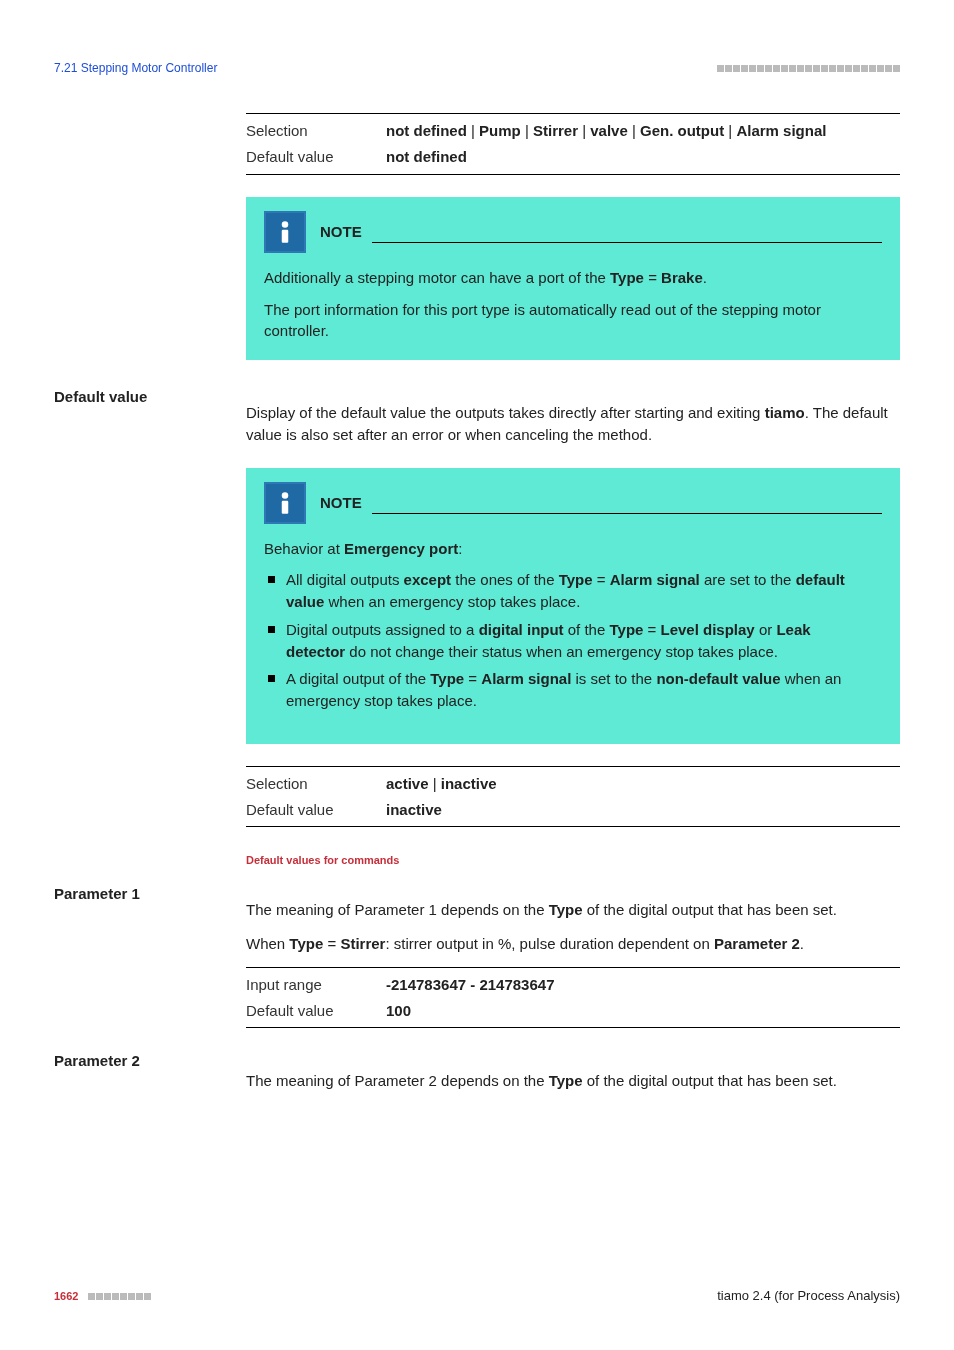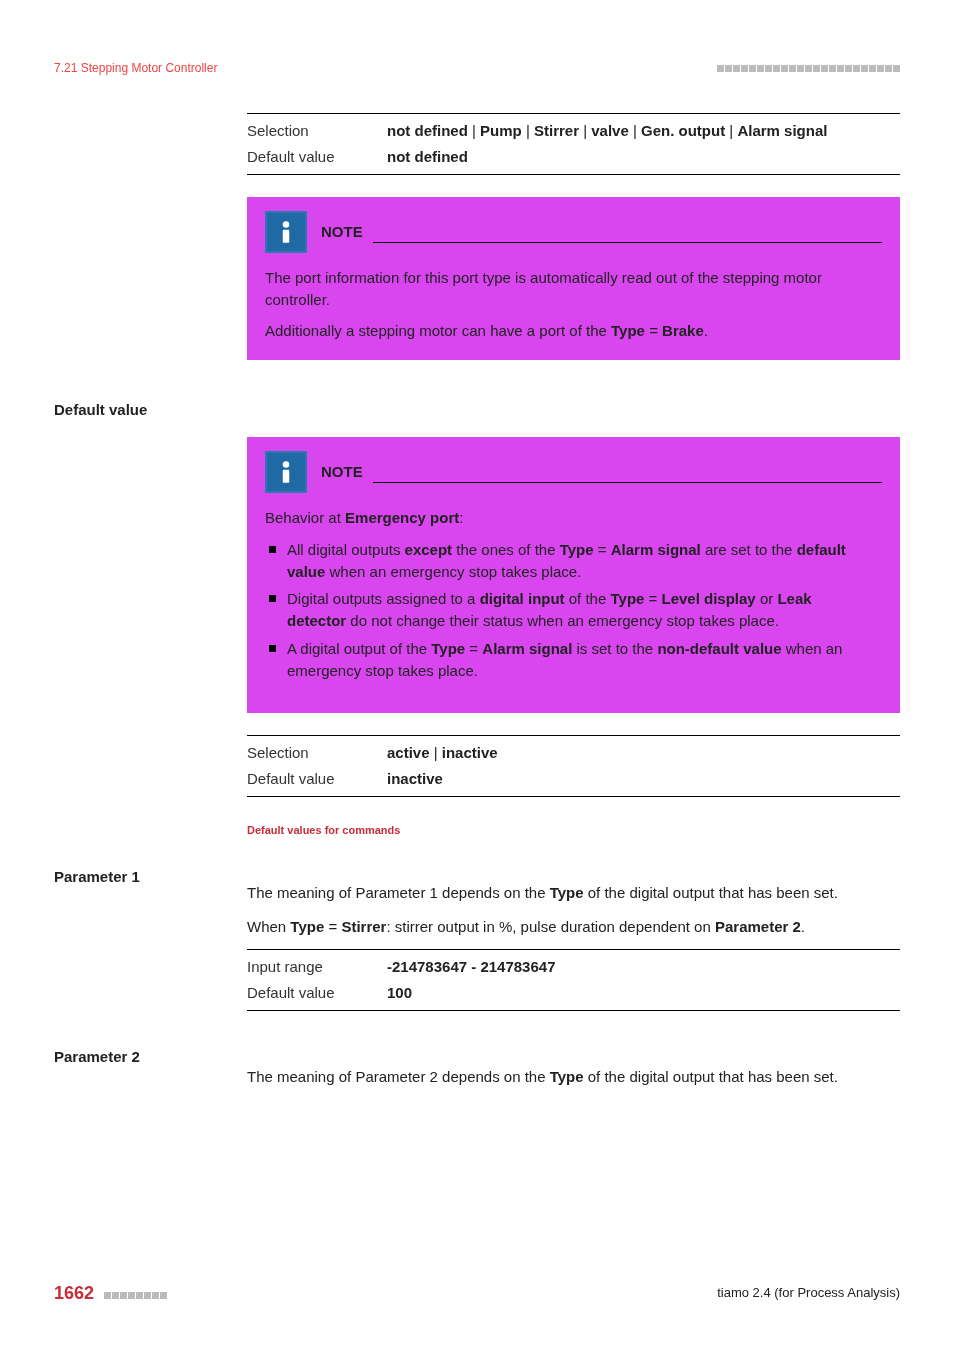--- a/index.html
+++ b/index.html
@@ -12,55 +12,54 @@
     width: 954px;
     height: 1350px;
     position: relative;
     padding: 60px 54px 40px 54px;
   }
   .header-row {
     display: flex;
     justify-content: space-between;
     align-items: center;
     font-size: 12px;
-    color: #ef4444;
+    color: #1d4ed8;
     margin-bottom: 36px;
   }
   .header-dots span {
     display: inline-block;
     width: 7px; height: 7px;
     background: #bbb;
     margin-left: 1px;
   }
   .content {
     display: grid;
     grid-template-columns: 180px 1fr;
     column-gap: 12px;
-    gap: 13px;
   }
   .left-col { grid-column: 1; }
   .right-col { grid-column: 2; }
   .side-label {
     font-weight: bold;
     font-size: 15px;
     margin-top: 4px;
   }
   .param-table {
     width: 100%;
     border-collapse: collapse;
   }
   .param-table td {
     vertical-align: top;
     padding: 2px 0;
   }
   .param-table td.label { width: 140px; color: #333; }
   .param-table tr.top-border td { border-top: 1px solid #000; padding-top: 6px; }
   .param-table tr.bottom-border td { border-bottom: 1px solid #000; padding-bottom: 6px; }
   .note-box {
-    background: #d946ef;
+    background: #5eead4;
     margin: 22px 0;
     padding: 14px 18px 18px 18px;
   }
   .note-head {
     display: flex;
     align-items: center;
     gap: 14px;
     margin-bottom: 14px;
   }
   .note-icon {
@@ -100,21 +99,21 @@
     justify-content: space-between;
     align-items: center;
     font-size: 13px;
   }
   .footer-dots span {
     display: inline-block;
     width: 7px; height: 7px;
     background: #bbb;
     margin-right: 1px;
   }
-  .page-num { color: #c62f3a; font-weight: bold; font-size: 18px; margin-right: 6px; }
+  .page-num { color: #c62f3a; font-weight: bold; font-size: 11px; margin-right: 6px; }
   b, strong { font-weight: bold; }
 </style>
 </head>
 <body>
 
 <div class="header-row">
   <span>7.21 Stepping Motor Controller</span>
   <span class="header-dots">
     <span></span><span></span><span></span><span></span><span></span><span></span><span></span><span></span><span></span><span></span><span></span><span></span><span></span><span></span><span></span><span></span><span></span><span></span><span></span><span></span><span></span><span></span><span></span>
   </span>
@@ -148,33 +147,36 @@
             </svg>
         </div>
         <div style="flex:1">
           <div style="display:flex;align-items:flex-end;gap:10px;">
             <span class="note-title">NOTE</span>
             <div class="note-rule"></div>
           </div>
         </div>
       </div>
       <div class="note-body">
-        <p>The port information for this port type is automatically read out of the stepping motor controller.</p>
         <p>
           <span>Additionally a stepping motor can have a port of the </span><b>Type</b><span> = </span><b>Brake</b><span>.</span>
         </p>
+        <p>The port information for this port type is automatically read out of the stepping motor controller.</p>
       </div>
     </div>
   </div>
 
   <div class="left-col">
     <div class="side-label">Default value</div>
   </div>
   <div class="right-col">
     <div class="spacer-sm"></div>
+    <p class="para">
+      <span>Display of the default value the outputs takes directly after starting and exiting </span><b>tiamo</b><span>. The default value is also set after an error or when canceling the method.</span>
+    </p>
 
     <div class="note-box">
       <div class="note-head">
         <div class="note-icon">
           <svg viewBox="0 0 24 24">
               <circle cx="12" cy="5" r="3" fill="#fff"></circle>
               <rect x="9" y="10" width="6" height="12" rx="1" fill="#fff"></rect>
             </svg>
         </div>
         <div style="flex:1">

